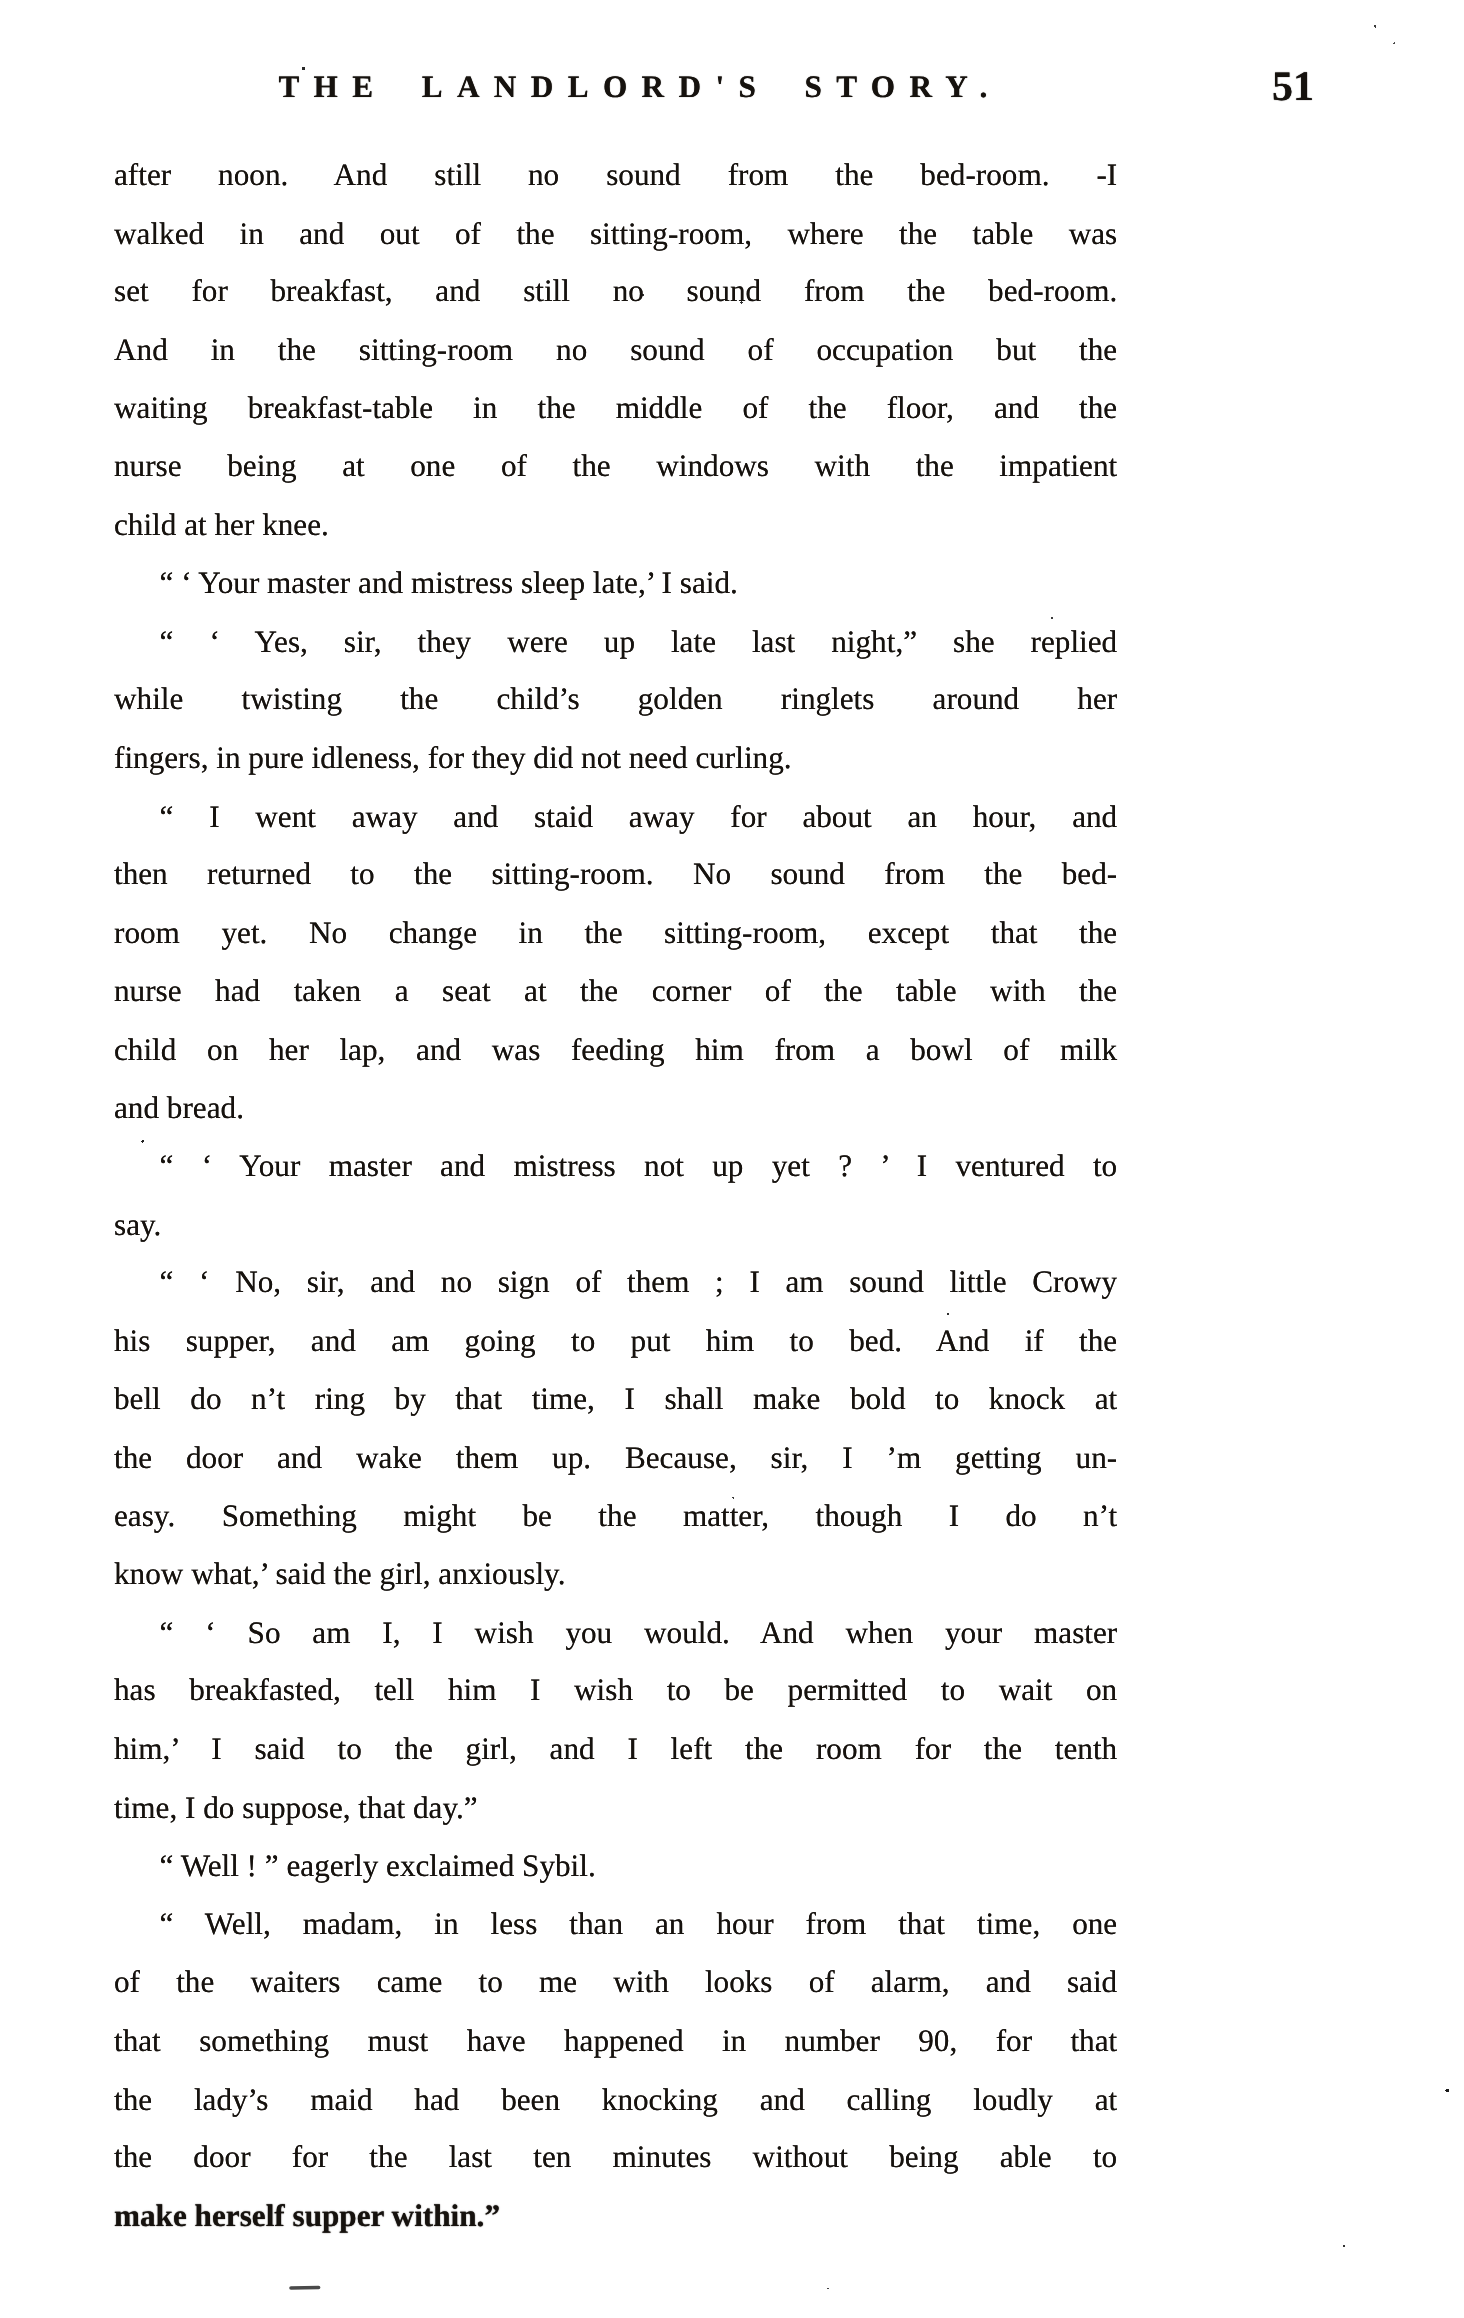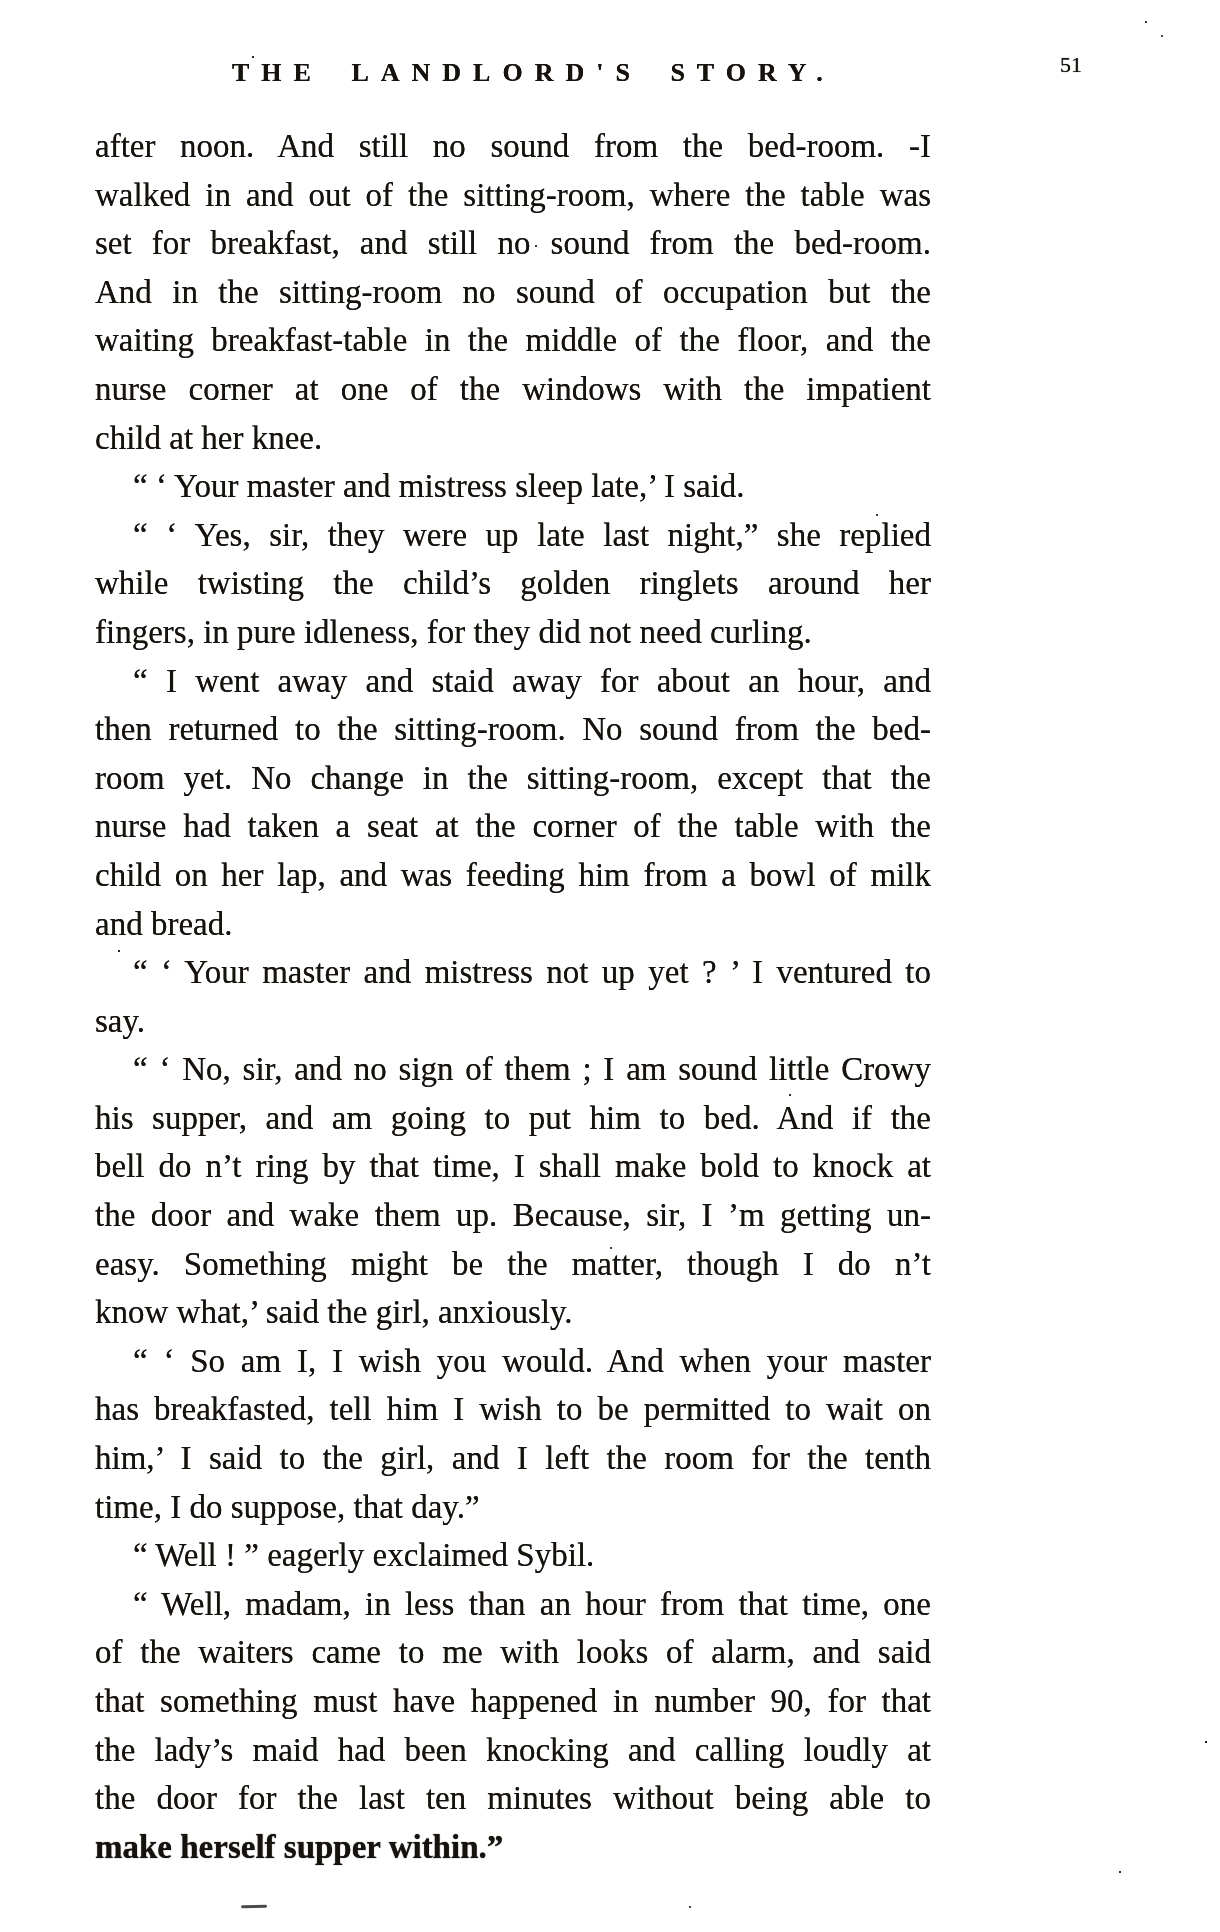--- a/index.html
+++ b/index.html
@@ -47,32 +47,32 @@
     font-weight: 700;
     letter-spacing: 12px;
     word-spacing: 10px;
     white-space: nowrap;
     text-shadow: 0 0 0.6px #16120e;
   }
   .page-number {
     position: absolute;
     left: 1060px;
     top: 0px;
-    font-size: 22px;
-    font-weight: 400;
+    font-size: 35px;
+    font-weight: 700;
     text-shadow: 0 0 0.8px #16120e;
   }
   .body-text {
     position: absolute;
     left: 95px;
     top: 122px;
     width: 836px;
   }
   .ln {
-    font-size: 33px;
+    font-size: 26px;
     line-height: 48.6px;
     height: 48.6px;
     white-space: normal;
     text-align: justify;
     text-align-last: justify;
     text-shadow: 0 0 0.55px rgba(22,18,14,0.85);
     overflow: visible;
   }
   .ln.last {
     text-align: left;
@@ -105,21 +105,21 @@
     <div class="running-title">THE LANDLORD'S STORY.</div>
     <div class="page-number">51</div>
   </div>
 
   <div class="body-text">
     <div class="ln">after noon.  And still no sound from the bed-room.  -I</div>
     <div class="ln">walked in and out of the sitting-room, where the table was</div>
     <div class="ln">set for breakfast, and still no sound from the bed-room.</div>
     <div class="ln">And in the sitting-room no sound of occupation but the</div>
     <div class="ln">waiting breakfast-table in the middle of the floor, and the</div>
-    <div class="ln">nurse corner at one of the windows with the impatient</div>
+    <div class="ln">nurse being at one of the windows with the impatient</div>
     <div class="ln last">child at her knee.</div>
     <div class="ln ind last">“ ‘ Your master and mistress sleep late,’ I said.</div>
     <div class="ln ind">“ ‘ Yes, sir, they were up late last night,” she replied</div>
     <div class="ln">while twisting the child’s golden ringlets around her</div>
     <div class="ln last">fingers, in pure idleness, for they did not need curling.</div>
     <div class="ln ind">“ I went away and staid away for about an hour, and</div>
     <div class="ln">then returned to the sitting-room.  No sound from the bed-</div>
     <div class="ln">room yet.  No change in the sitting-room, except that the</div>
     <div class="ln">nurse had taken a seat at the corner of the table with the</div>
     <div class="ln">child on her lap, and was feeding him from a bowl of milk</div>

